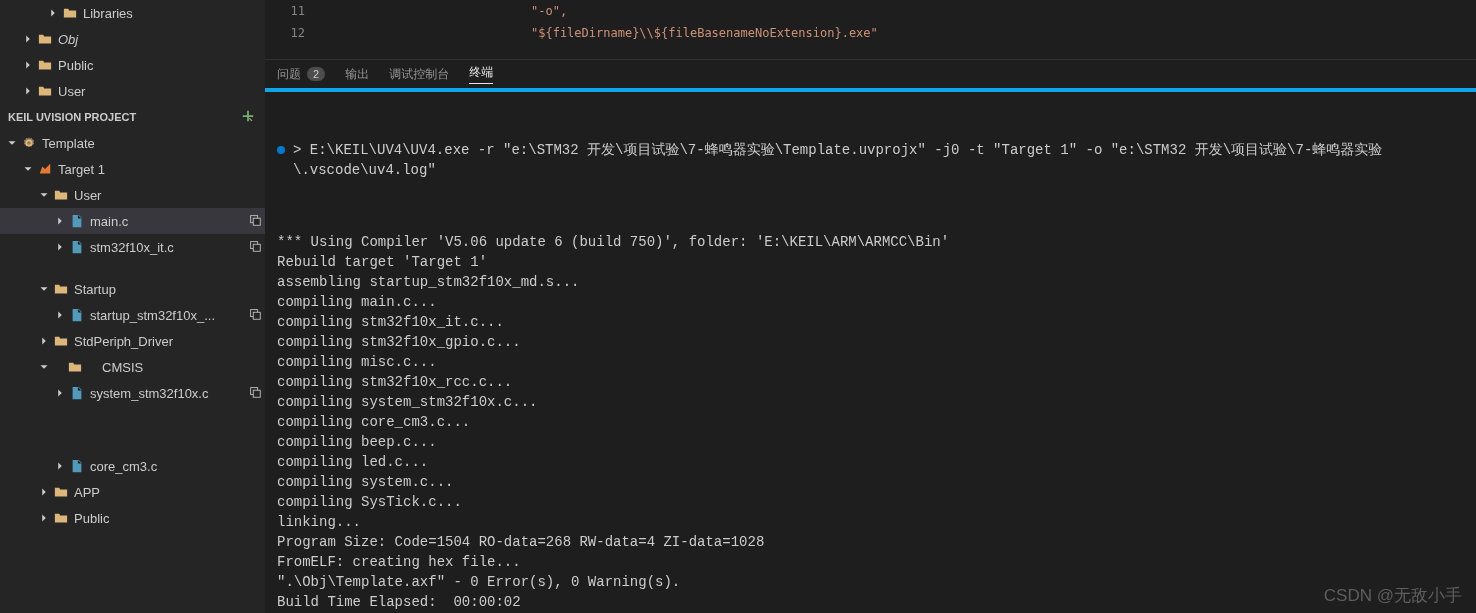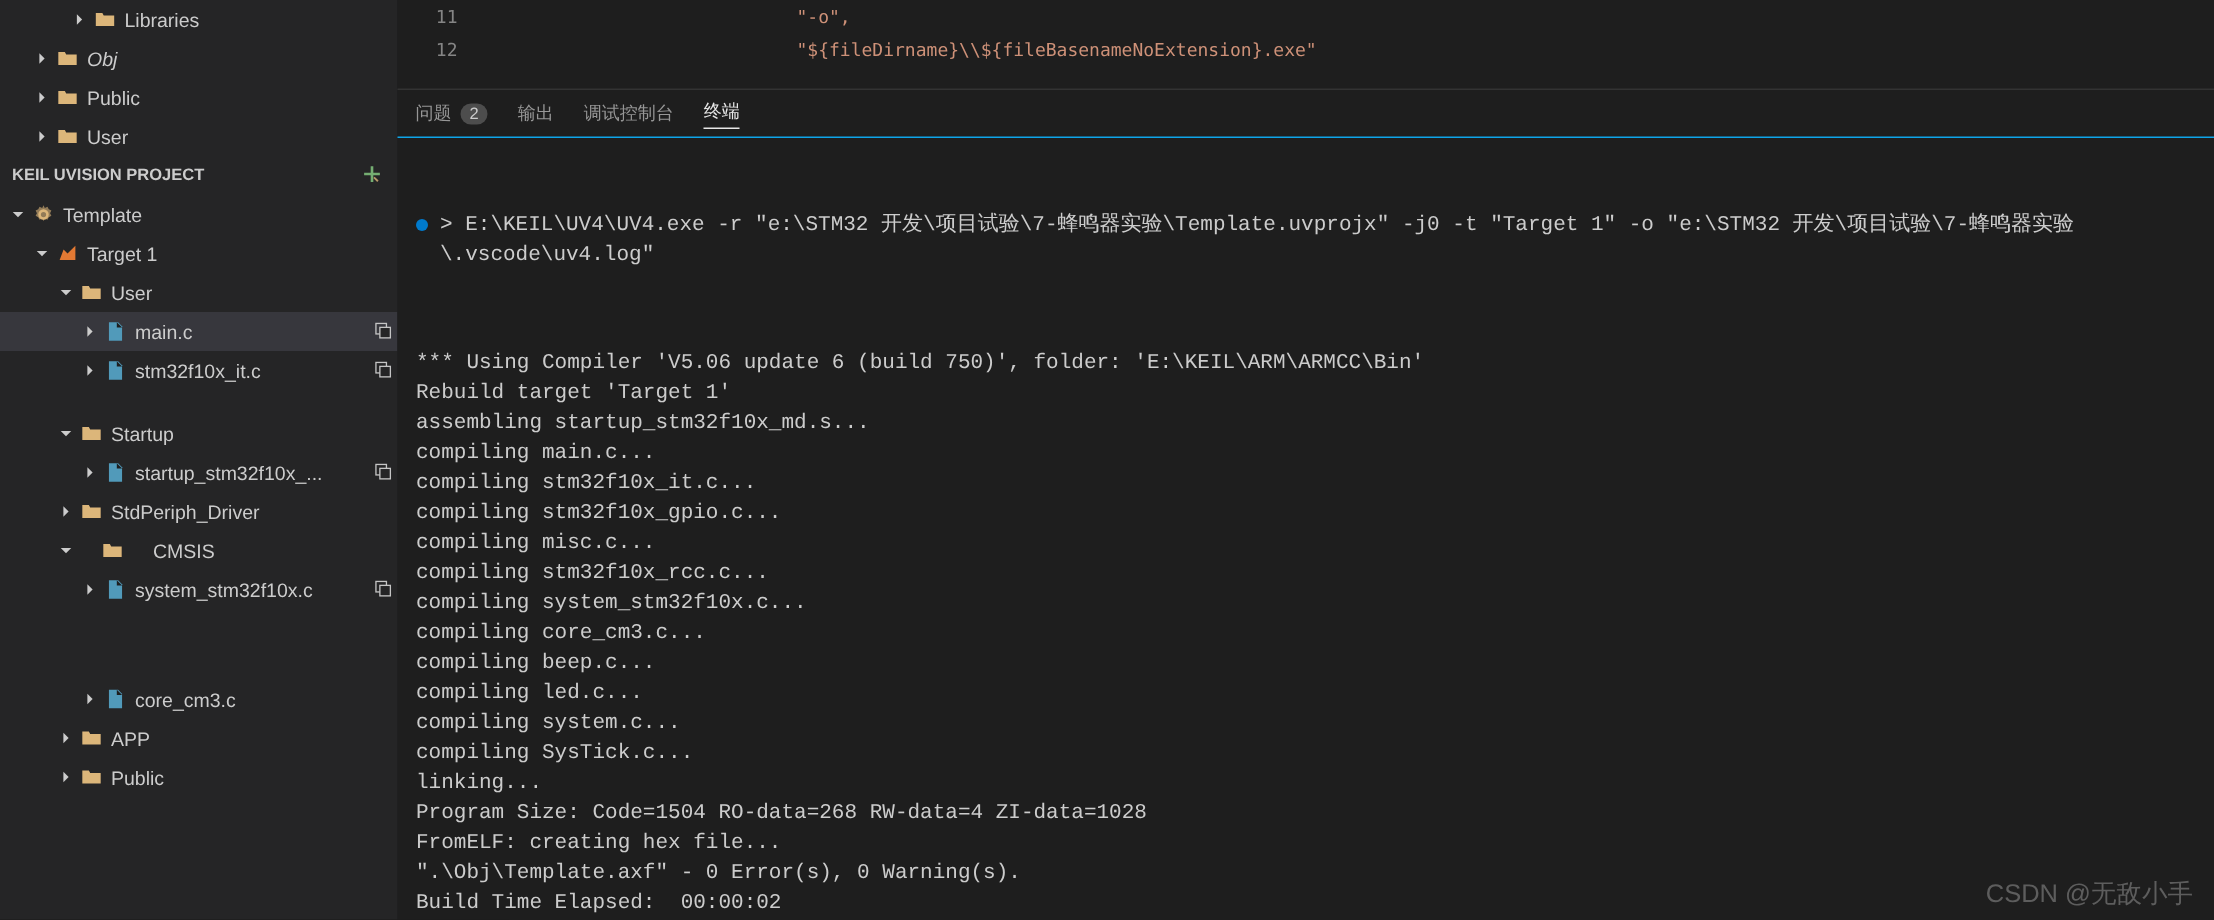--- a/index.html
+++ b/index.html
@@ -104,21 +104,21 @@
 .string { color: #ce9178; }
 .panel-tabs {
   display: flex;
   align-items: center;
   height: 32px;
   background: #1e1e1e;
   padding: 0 12px;
   gap: 20px;
   font-family: -apple-system, "Segoe UI", sans-serif;
   font-size: 12px;
-  border-bottom: 1px solid #0ea5e9;
+  border-bottom: 4px solid #0ea5e9;
 }
 .panel-tab {
   color: #969696;
   cursor: pointer;
   display: flex;
   align-items: center;
   gap: 6px;
 }
 .panel-tab.active {
   color: #e7e7e7;

